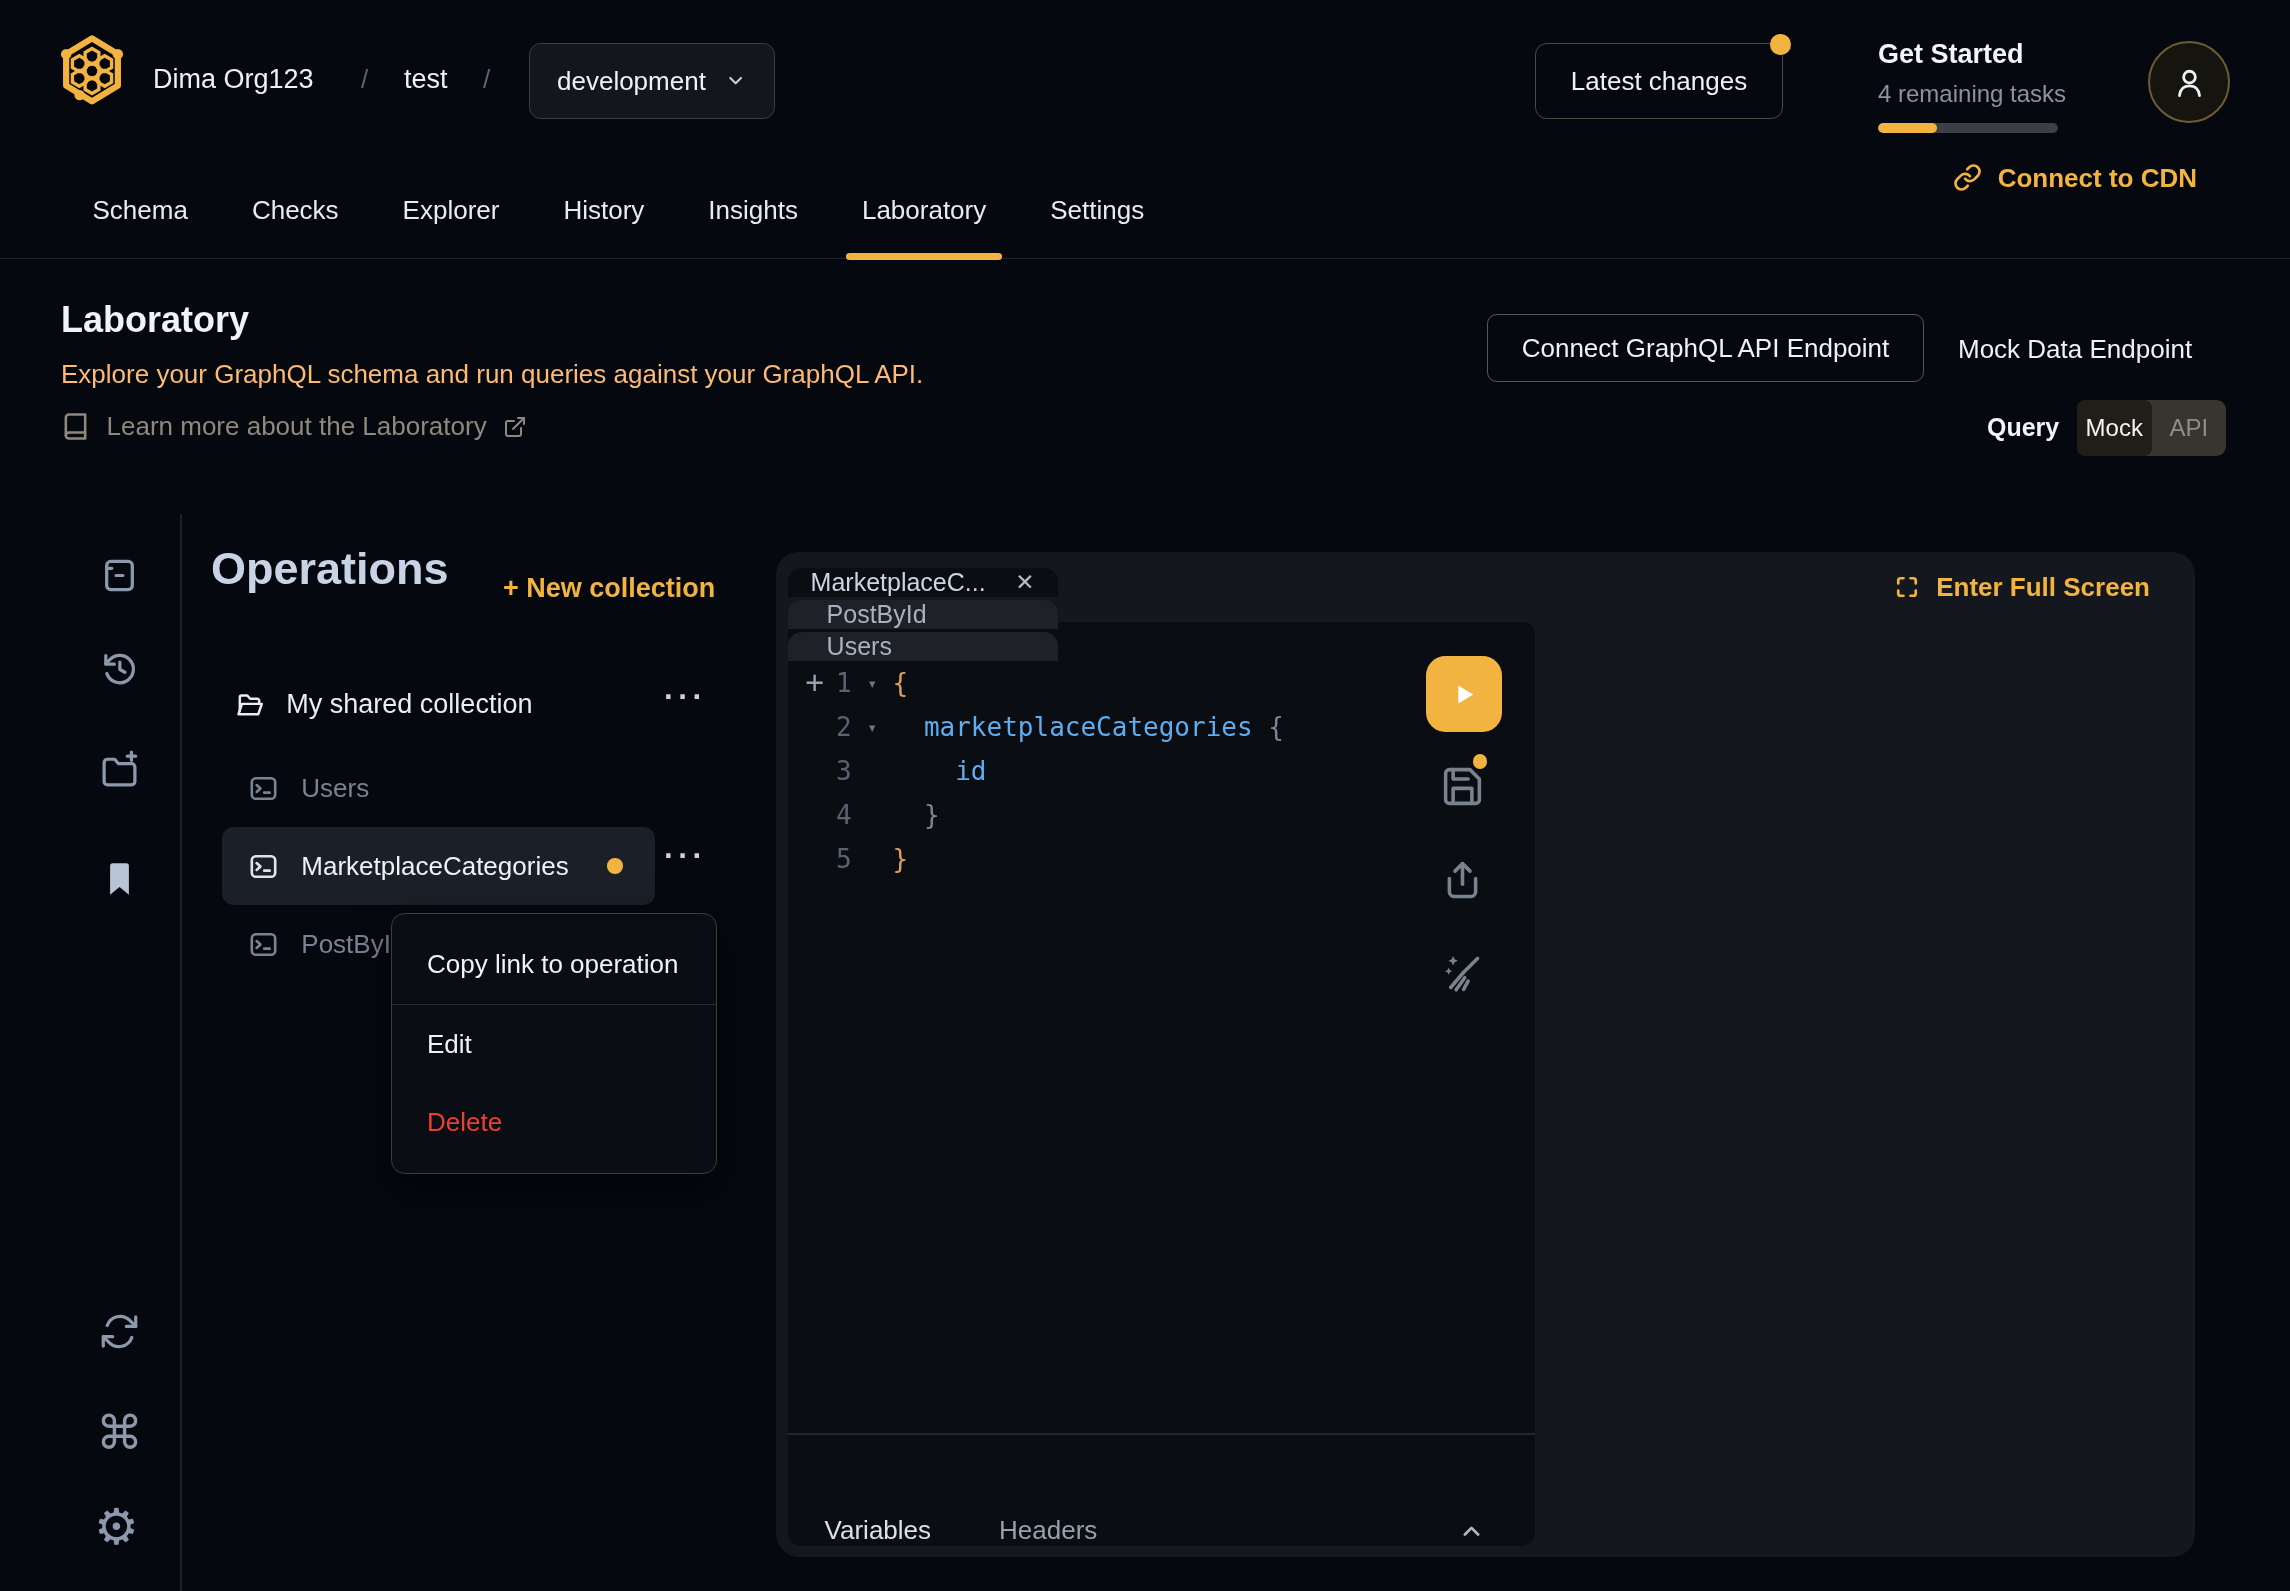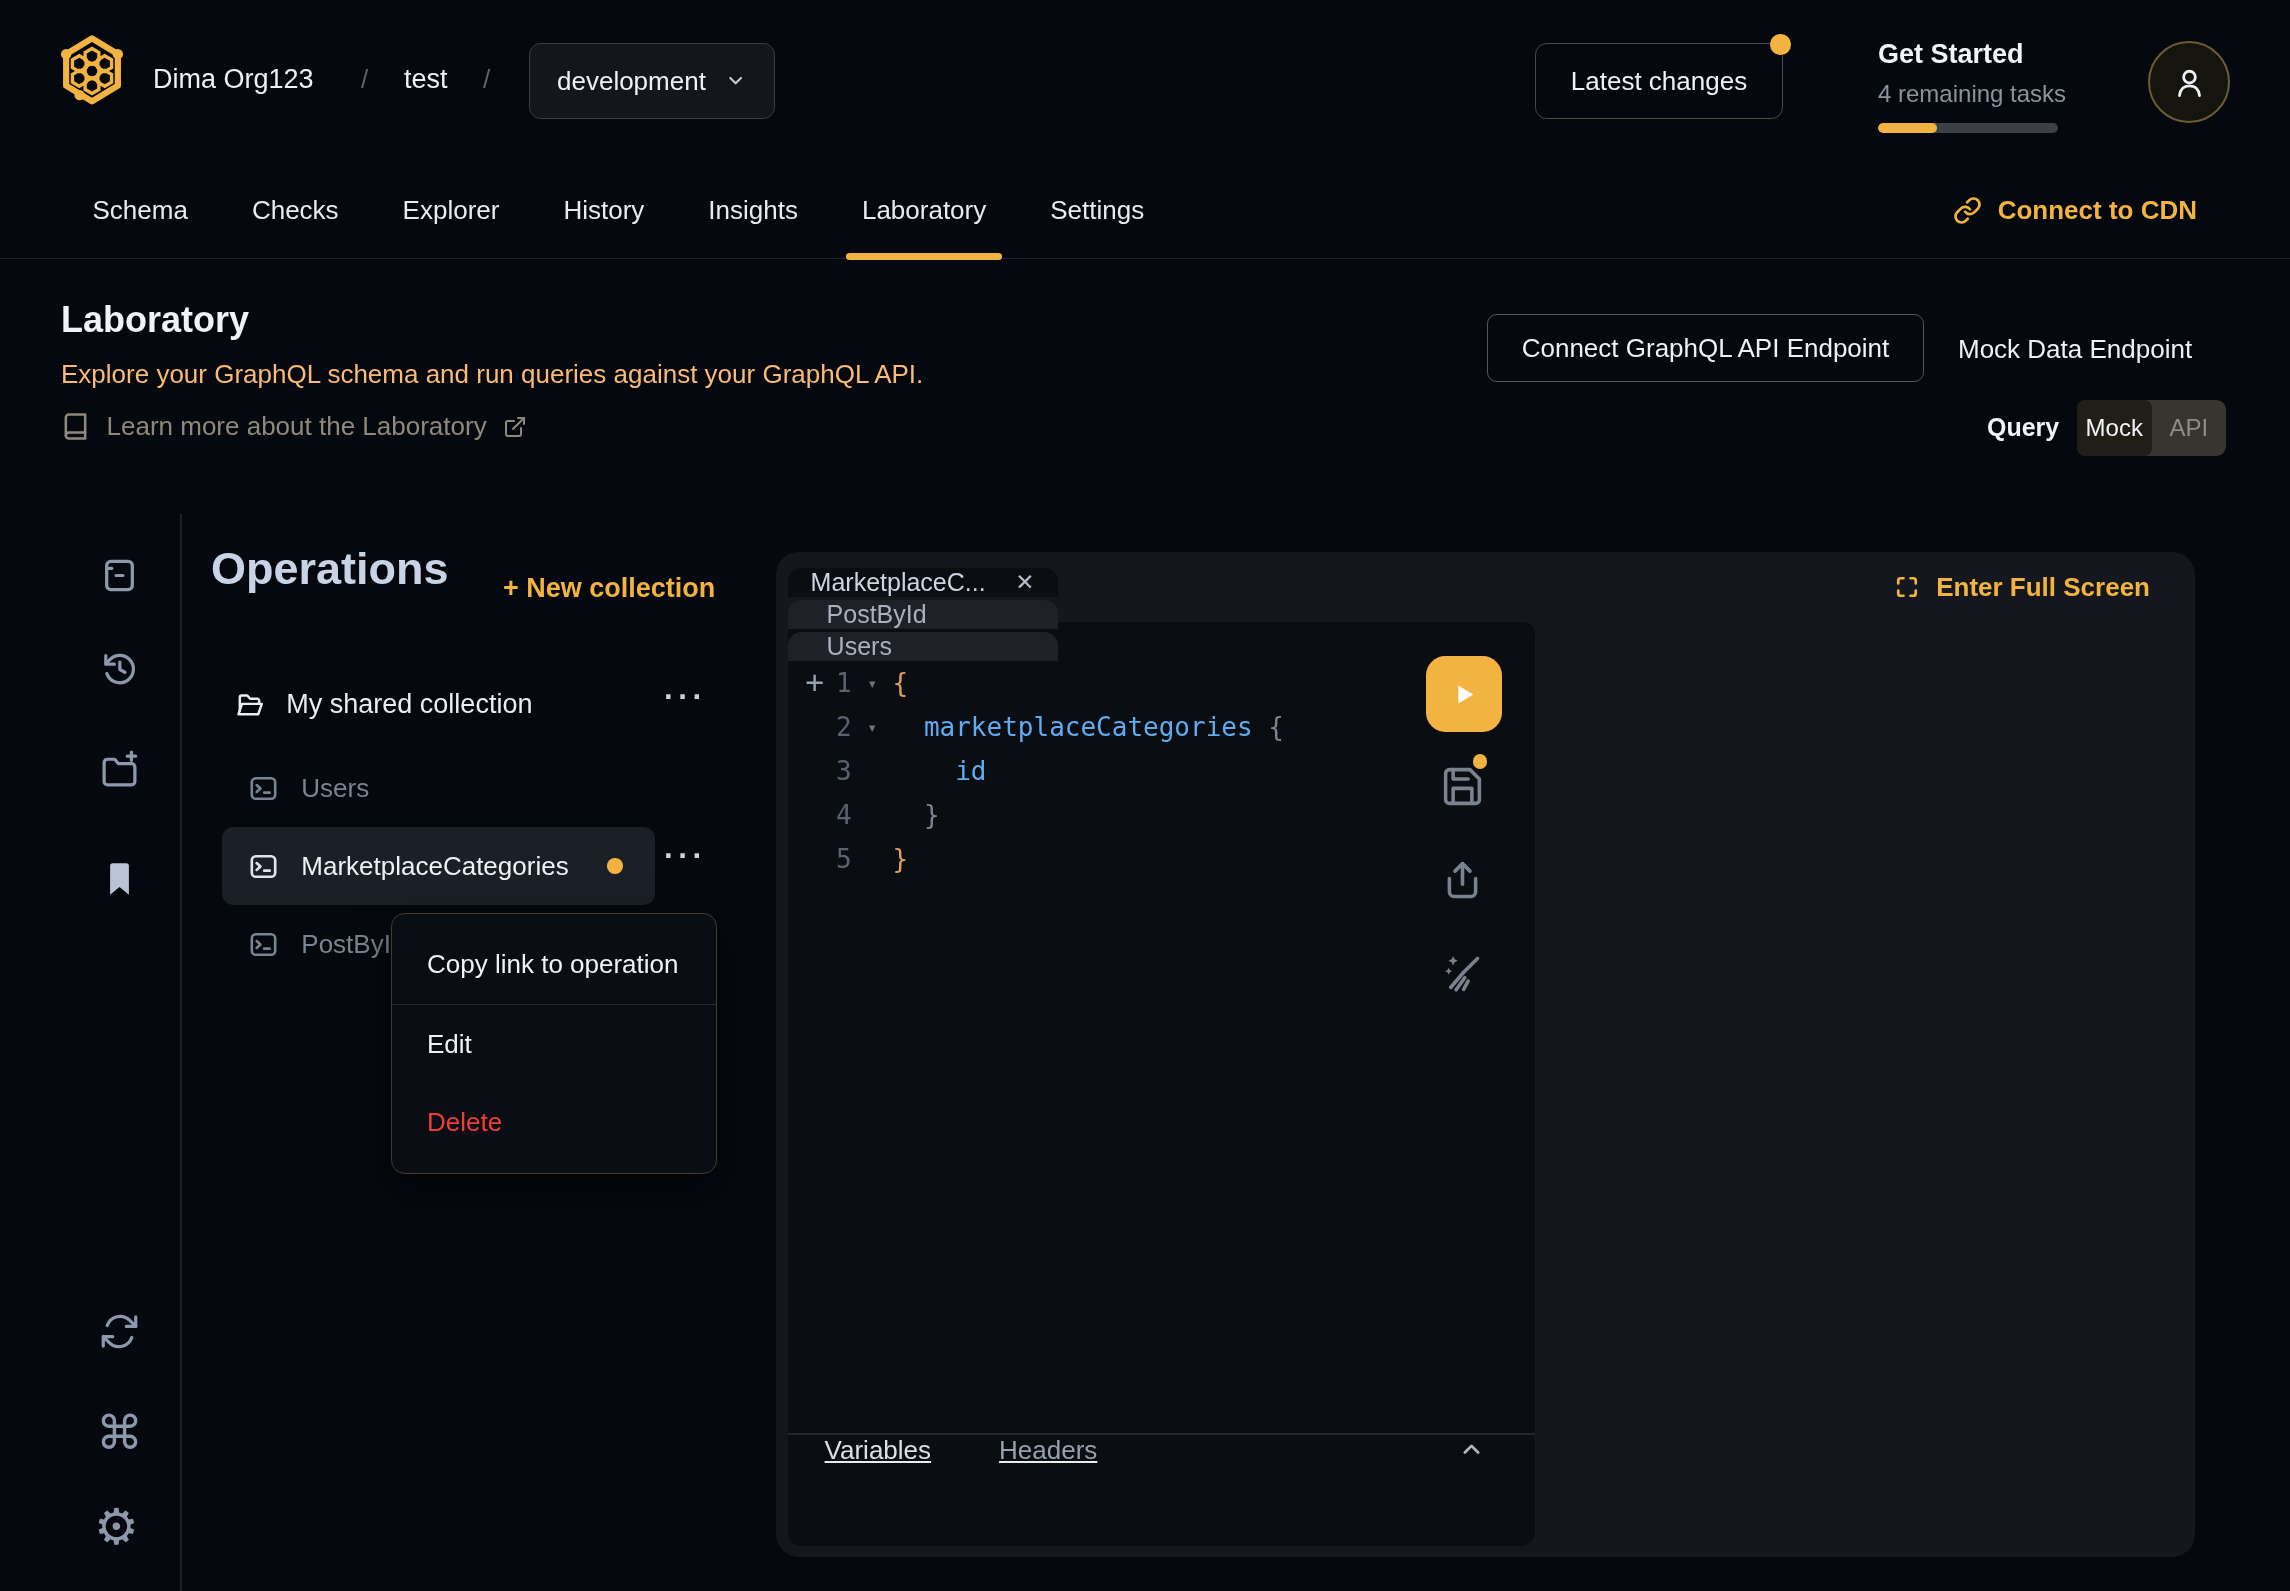--- a/index.html
+++ b/index.html
@@ -22,21 +22,21 @@
   .gs-bar{margin-top:15.5px;width:180px;height:9.7px;border-radius:4.9px;background:#3c4046;overflow:hidden;}
   .gs-fill{height:100%;border-radius:4.9px;background:#F2B340;}
   .avatar{left:2148px;top:41px;width:82px;height:82px;border-radius:50%;border:2.9px solid #6d5b34;background:#16140e;
     display:flex;align-items:center;justify-content:center;cursor:pointer;box-sizing:border-box;}
 
   
   .navbar{left:0;top:163px;right:0;height:95px;border-bottom:1.9px solid #20232b;}
   .nav-tabs{position:absolute;left:77px;top:0;height:95px;display:flex;gap:33px;}
   .nav-tab{padding:0 15.5px;display:flex;align-items:center;font-size:26px;color:#e8ebf1;position:relative;cursor:pointer;}
   .nav-tab.active::after{content:"";position:absolute;left:0;right:0;bottom:-1.9px;height:6.8px;border-radius:3.9px;background:#F2B340;}
-  .cdn{position:absolute;right:93px;top:0;height:95px;display:flex;align-items:center;gap:15.5px;
+  .cdn{position:absolute;right:93px;top:0;height:95px;display:flex;align-items:flex-start;gap:15.5px;
     color:#F2B340;font-size:26px;font-weight:600;cursor:pointer;}
 
   
   .hero-title{left:61px;top:299px;font-size:36px;font-weight:700;color:#f0f3f8;}
   .hero-desc{left:61px;top:359px;font-size:26px;color:#fdba74;}
   .learn{left:61px;top:411px;display:flex;gap:16.5px;align-items:center;color:#8f887c;font-size:26px;cursor:pointer;}
   .connect-btn{left:1487px;top:314px;width:437px;height:68px;border:1.9px solid #55585f;border-radius:9.7px;
     background:transparent;font-size:26px;color:#eef1f6;display:flex;align-items:center;justify-content:center;cursor:pointer;box-sizing:border-box;}
   .mock-link{left:1958px;top:334px;font-size:26px;font-weight:500;color:#eef1f6;cursor:pointer;}
   .query-label{left:1987px;top:413px;font-size:25px;font-weight:700;color:#f1f4f8;}
@@ -84,21 +84,21 @@
   .code-lines{position:absolute;left:0;top:39px;right:146px;}
   .code-line{height:44px;display:flex;align-items:center;font-family:"DejaVu Sans Mono",monospace;font-size:26px;}
   .ln{width:64px;text-align:right;color:#5a6270;flex:none;}
   .fold{width:41px;text-align:center;font-size:16.5px;color:#6e7684;flex:none;}
   .src{white-space:pre;color:#aab3c0;}
   .play{position:absolute;left:638px;top:34px;width:76px;height:76px;border-radius:19.4px;background:#F2B340;
     display:flex;align-items:center;justify-content:center;cursor:pointer;}
   .act{position:absolute;left:652px;width:45px;height:45px;color:#79828f;cursor:pointer;}
   .save-dot{position:absolute;left:685px;top:132px;width:14.6px;height:14.6px;border-radius:50%;background:#F2B340;}
   .ed-div{position:absolute;left:0;right:0;top:811px;height:1.9px;background:#23272f;}
-  .bottom-bar{position:absolute;left:37px;right:49px;top:813px;height:111px;display:flex;align-items:flex-start;text-decoration:underline;}
+  .bottom-bar{position:absolute;left:37px;right:49px;top:813px;height:111px;display:flex;align-items:flex-end;}
   .bt{font-size:26px;margin-right:68px;color:#97a0ad;cursor:pointer;}
   .bt.active{color:#dbe0e9;}
   .collapse{margin-left:auto;width:29px;height:29px;color:#aeb6c3;cursor:pointer;}
   svg{display:block;}
 </style>
 </head>
 <body>
 
 <div class="screen">
 

